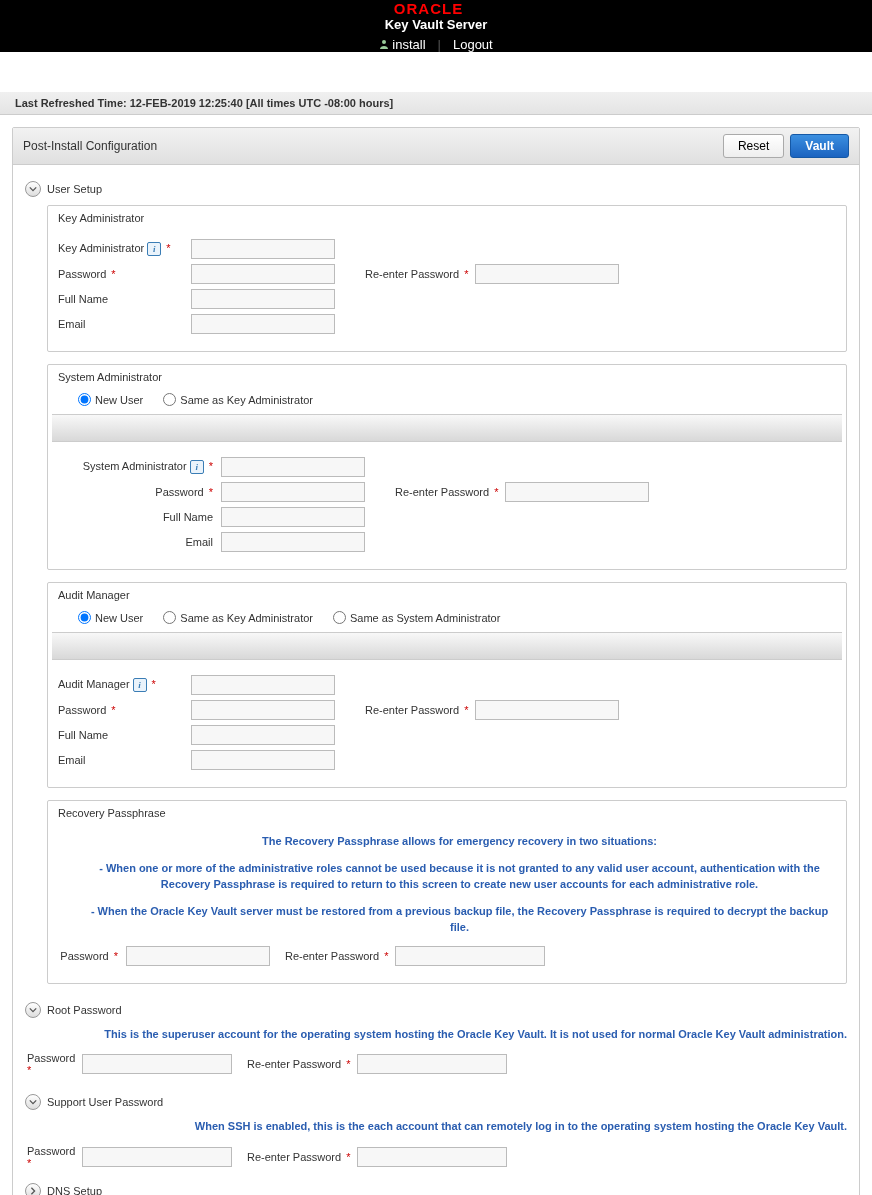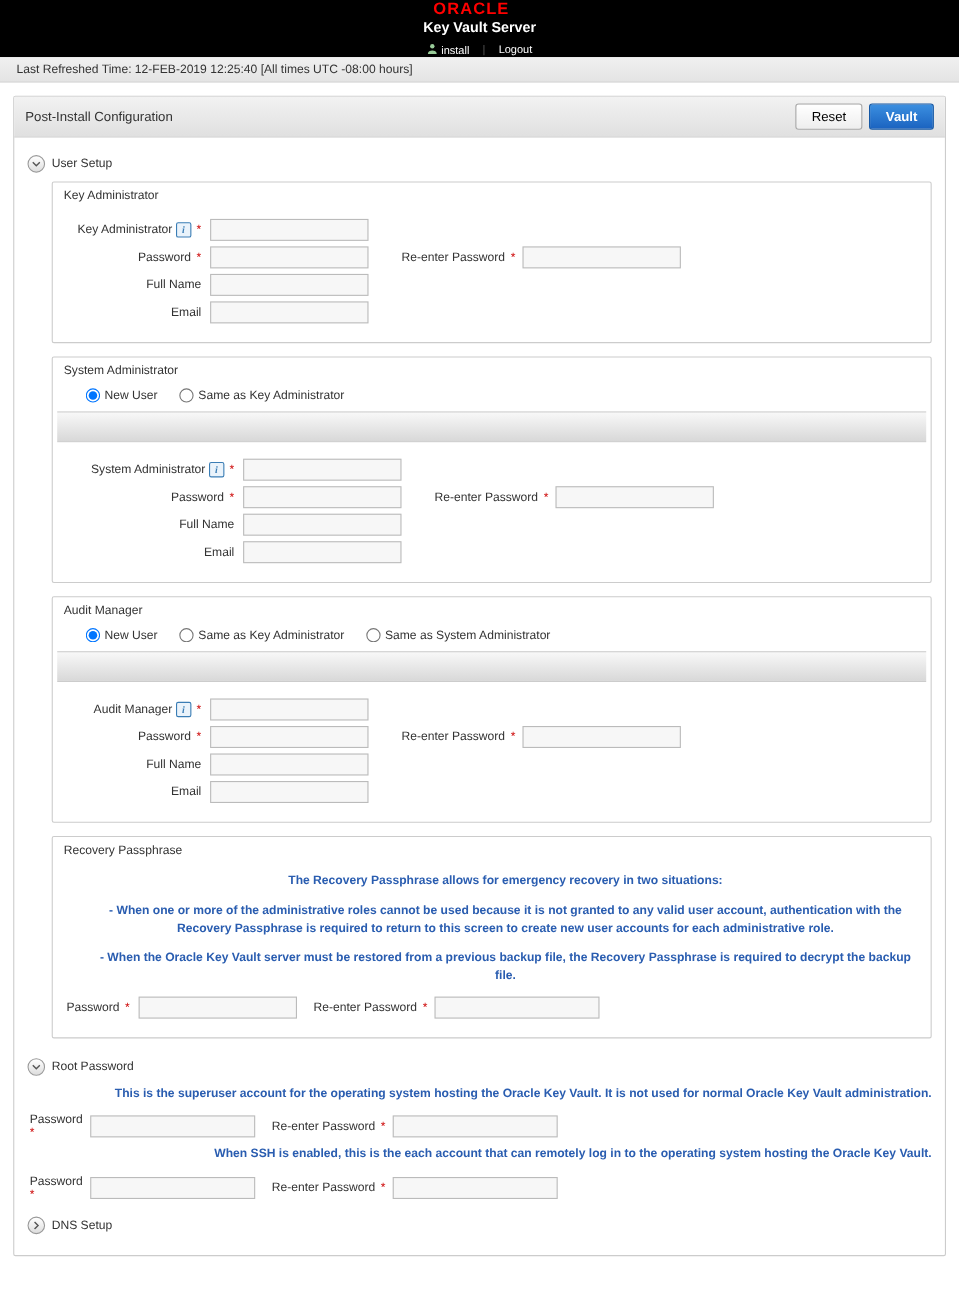--- a/index.html
+++ b/index.html
@@ -30,35 +30,36 @@
   .brand-product {
     color: #fff;
     font-size: 13px;
     font-weight: bold;
   }
   .topbar-spacer { flex: 1; }
   .topbar-user {
     display: flex;
     align-items: center;
     gap: 12px;
-    font-size: 10px;
+    font-size: 13px;
   }
   .user-icon {
     display: inline-block;
     margin-right: 3px;
   }
   .topbar-link { color: #fff; cursor: pointer; }
   .topbar-sep { color:#555; }
   .refresh-bar {
     background: linear-gradient(#f0f0f0, #e4e4e4);
     border-bottom: 1px solid #ccc;
     padding: 5px 15px;
     font-size: 11px;
-    font-weight: normal;
-    color: #333;
+    font-weight: bold;
+    color: #333;
+    margin-top: 40px;
   }
   .content-wrap {
     padding: 12px;
   }
   .panel {
     border: 1px solid #ccc;
     border-radius: 2px;
   }
   .panel-head {
     background: linear-gradient(#f2f2f2, #e0e0e0);
@@ -120,21 +121,21 @@
   .box-body {
     padding: 4px 10px 12px 10px;
   }
   .form-row {
     display: flex;
     align-items: center;
     margin: 5px 0;
   }
   .form-label {
     width: 125px;
-    text-align: right;
+    text-align: left;
     padding-right: 8px;
     color: #333;
   }
   .form-label-wide {
     width: 155px;
     text-align: right;
     padding-right: 8px;
     color: #333;
   }
   .req { color: #c00; margin-left:2px; }
@@ -376,20 +377,28 @@
       <div class="desc-compact bold">This is the superuser account for the operating system hosting the Oracle Key Vault. It is not used for normal Oracle Key Vault administration.</div>
       <div class="form-row" style="margin-left:0">
         <span style="width:55px; text-align:left; padding-left:2px"><span>Password</span><span class="req"> *</span></span>
         <input type="password" class="w150" style="">
         <div class="inline-second" style="margin-left:15px">
           <span class="lbl"><span>Re-enter Password</span><span class="req"> *</span></span>
           <input type="password" class="w150" style="">
         </div>
       </div>
 
+      <div class="section-toggle" style="margin-top:18px">
+        <span class="toggle-circle">
+          <svg viewBox="0 0 10 10">
+              <path d="M1 3 L5 7 L9 3" fill="none" stroke="#555" stroke-width="1.6"></path>
+            </svg>
+        </span>
+        <span>Support User Password</span>
+      </div>
       <div class="desc-compact bold">When SSH is enabled, this is the each account that can remotely log in to the operating system hosting the Oracle Key Vault.</div>
       <div class="form-row" style="margin-left:0">
         <span style="width:55px; text-align:left; padding-left:2px"><span>Password</span><span class="req"> *</span></span>
         <input type="password" class="w150" style="">
         <div class="inline-second" style="margin-left:15px">
           <span class="lbl"><span>Re-enter Password</span><span class="req"> *</span></span>
           <input type="password" class="w150" style="">
         </div>
       </div>
 

